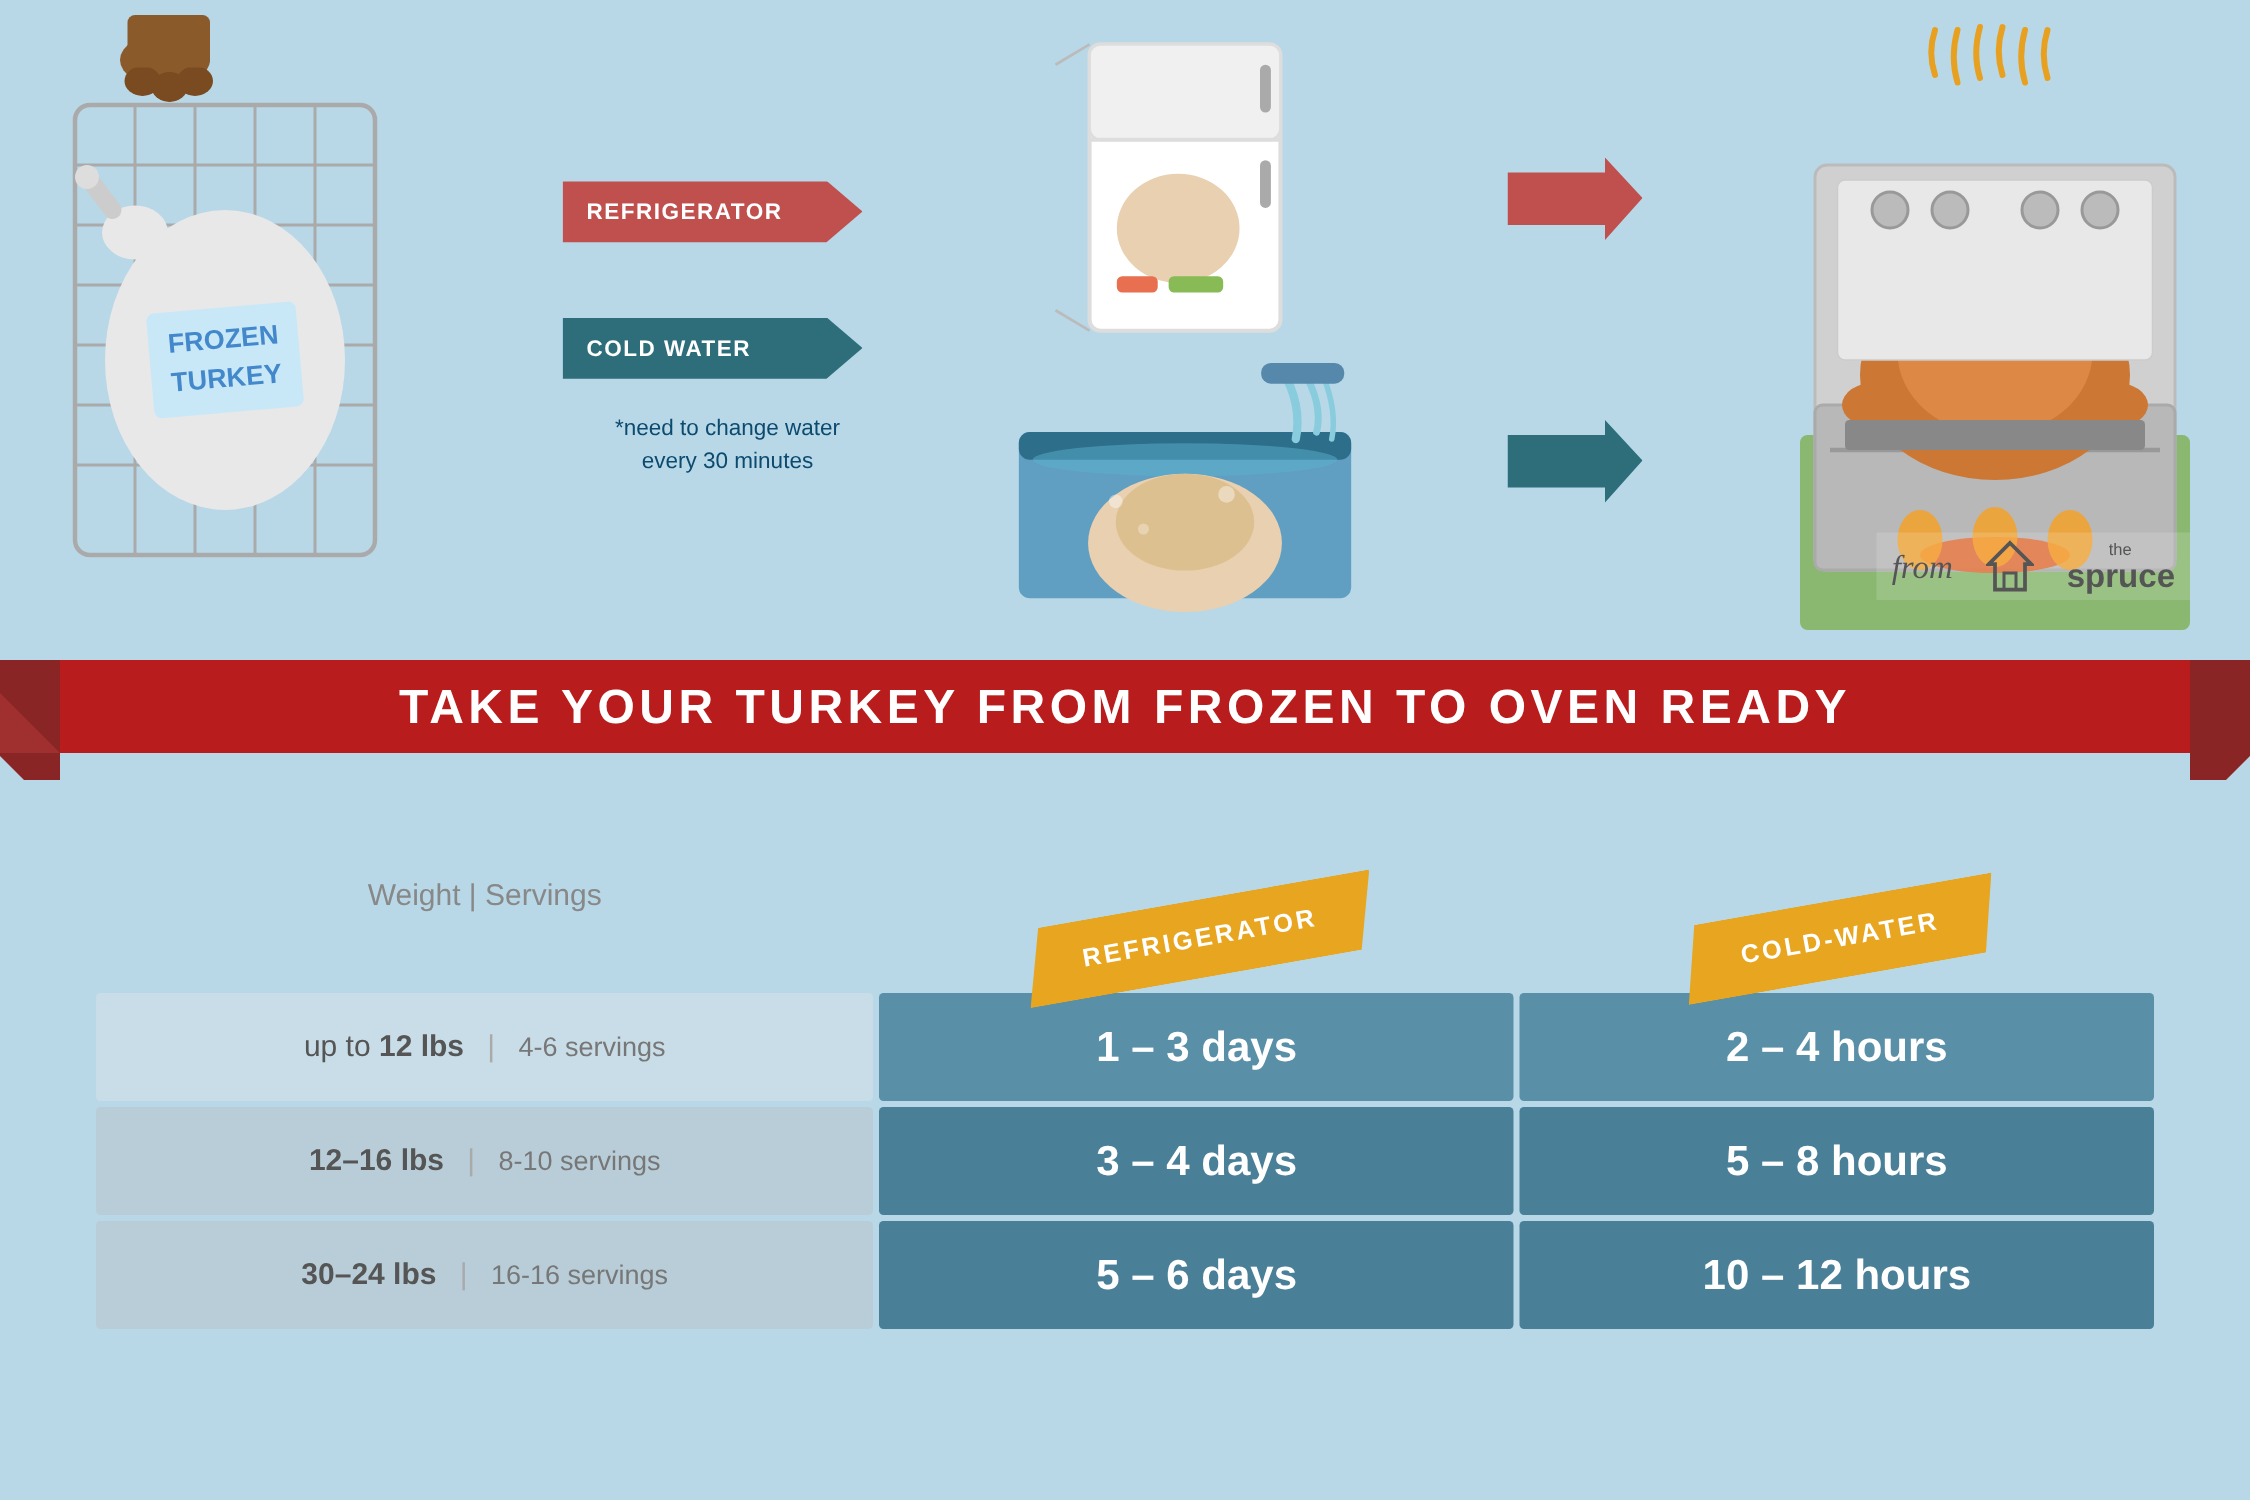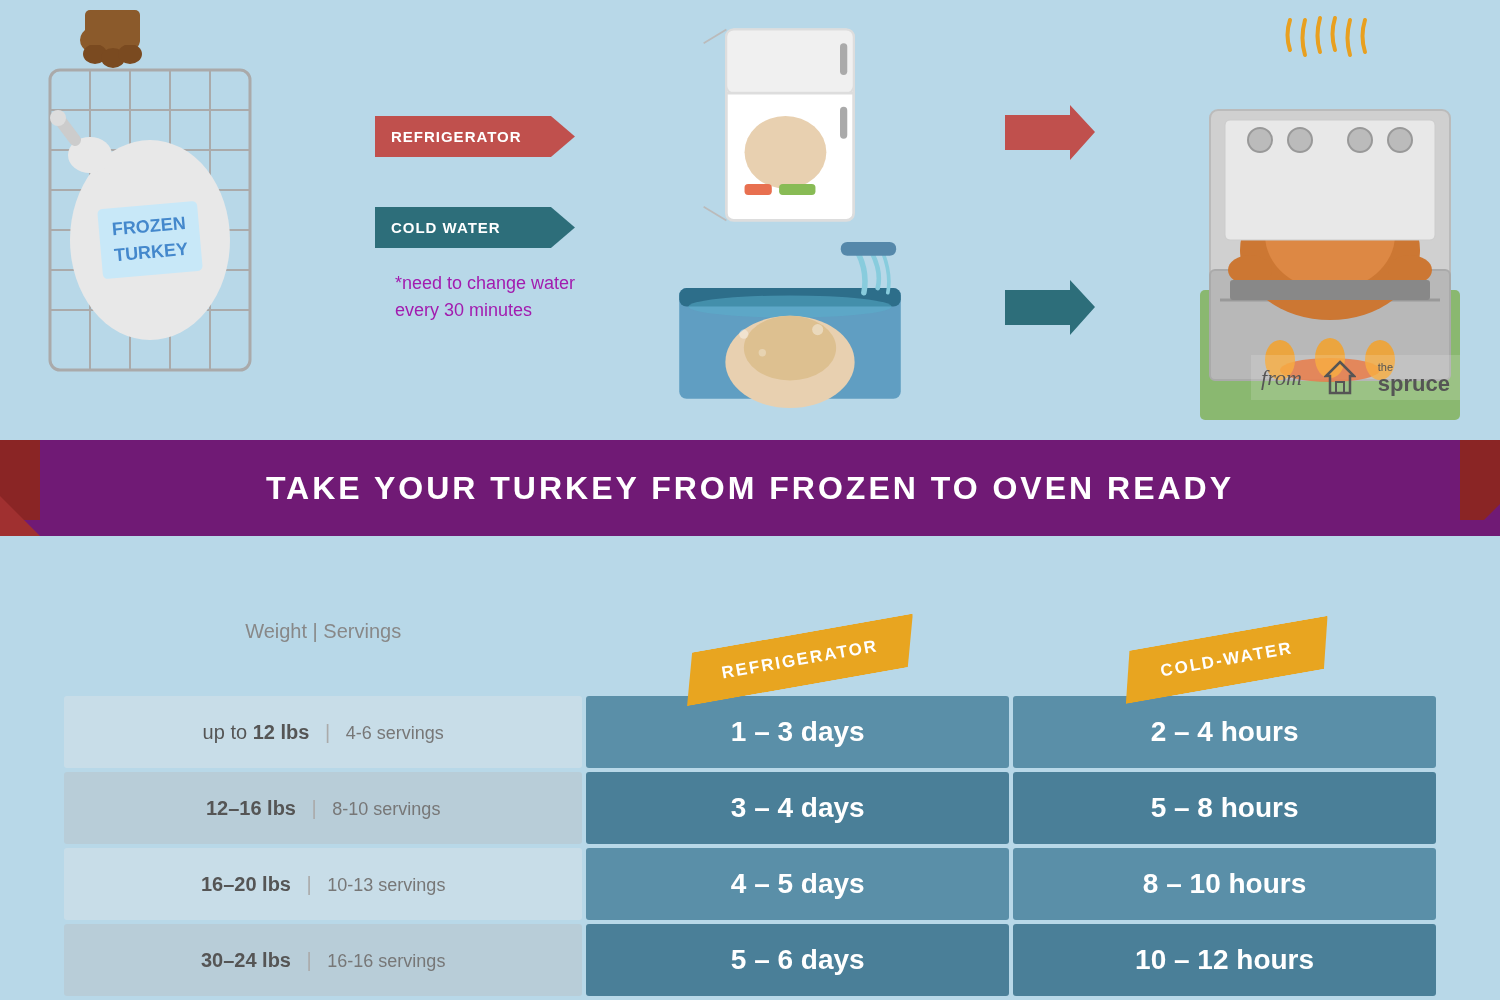--- a/index.html
+++ b/index.html
@@ -15,22 +15,22 @@
     .main-container {
       width: 1500px;
       height: 1000px;
       background-color: #b8d8e8;
       position: relative;
     }
 
     
     .banner-section {
       width: 100%;
-      height: 96px;
-      background-color: #701a75;
+      height: 62px;
+      background-color: #b91c1c;
       position: relative;
       display: flex;
       align-items: center;
       justify-content: center;
       overflow: visible;
     }
 
     .banner-section::before {
       content: '';
       position: absolute;
@@ -277,21 +277,21 @@
       <div style="display:flex; flex-direction:column; gap:5px;">
         <div style="display:flex; align-items:center; gap:0;">
           <div style="background-color:#c0504d; color:white; font-weight:bold; font-size:15px; letter-spacing:1px; padding:12px 24px 12px 16px; clip-path:polygon(0 0,88% 0,100% 50%,88% 100%,0 100%); width:200px;">REFRIGERATOR</div>
         </div>
       </div>
 
       <div style="display:flex; flex-direction:column; gap:22px;">
         <div style="display:flex; align-items:center;">
           <div style="background-color:#2d6e7a; color:white; font-weight:bold; font-size:15px; letter-spacing:1px; padding:12px 24px 12px 16px; clip-path:polygon(0 0,88% 0,100% 50%,88% 100%,0 100%); width:200px;">COLD WATER</div>
         </div>
-        <div style="font-size:18px; color:#a21caf; line-height:1.5; margin-left:20px;">*need to change water<br>every 30 minutes</div>
+        <div style="font-size:15px; color:#0c4a6e; text-align:center; line-height:1.5; margin-left:20px;">*need to change water<br>every 30 minutes</div>
       </div>
     </div>
 
     <div class="fridge-group">
 
       <svg width="200" height="200" viewBox="0 0 200 220">
 
         <rect x="30" y="5" width="140" height="210" rx="8" fill="white" stroke="#ddd" stroke-width="3"></rect>
 
         <rect x="30" y="5" width="140" height="70" rx="8" fill="#f0f0f0" stroke="#ddd" stroke-width="2"></rect>
@@ -383,21 +383,21 @@
         <rect x="40" y="270" width="200" height="20" rx="3" fill="#888"></rect>
       </svg>
 
       <div style="position:absolute; bottom:30px; right:10px; display:flex; align-items:center; gap:22px; background:rgba(255,255,255,0.15); padding:5px 10px;">
         <span style="font-family:Georgia,serif; font-style:italic; font-size:22px; color:#555;">from</span>
         <svg width="32" height="35" viewBox="0 0 32 35">
           <polygon points="16,2 30,16 26,16 26,33 6,33 6,16 2,16" fill="none" stroke="#555" stroke-width="2.5"></polygon>
           <rect x="12" y="22" width="8" height="11" fill="none" stroke="#555" stroke-width="2"></rect>
         </svg>
         <div>
-          <div style="font-size:11px; color:#555; font-weight:normal;">the</div>
+          <div style="font-size:11px; color:#555; font-weight:normal;margin-left:28px;">the</div>
           <div style="font-size:22px; font-weight:bold; color:#555; line-height:1;">spruce</div>
         </div>
       </div>
     </div>
 
   </div>
 
   <div class="banner-section">
     <div class="banner-curl-left"></div>
     <div class="banner-curl-right"></div>
@@ -436,29 +436,20 @@
         <tr class="table-data-row">
           <td class="weight-cell" style="background-color:#b8cdd8;">
             <strong>12–16 lbs</strong>
             <span class="pipe">|</span>
             <span class="serving-label">8-10 servings</span>
           </td>
           <td class="value-cell" style="background-color:#4a7f98;padding-left:16px;">3 – 4 days</td>
           <td class="value-cell" style="background-color:#4a7f98;">5 – 8 hours</td>
         </tr>
 
-        <tr class="table-data-row">
-          <td class="weight-cell">
-            <strong>16–20 lbs</strong>
-            <span class="pipe">|</span>
-            <span class="serving-label">10-13 servings</span>
-          </td>
-          <td class="value-cell">4 – 5 days</td>
-          <td class="value-cell">8 – 10 hours</td>
-        </tr>
 
         <tr class="table-data-row">
           <td class="weight-cell" style="background-color:#b8cdd8;">
             <strong>30–24 lbs</strong>
             <span class="pipe">|</span>
             <span class="serving-label">16-16 servings</span>
           </td>
           <td class="value-cell" style="background-color:#4a7f98;">5 – 6 days</td>
           <td class="value-cell" style="background-color:#4a7f98;">10 – 12 hours</td>
         </tr>

